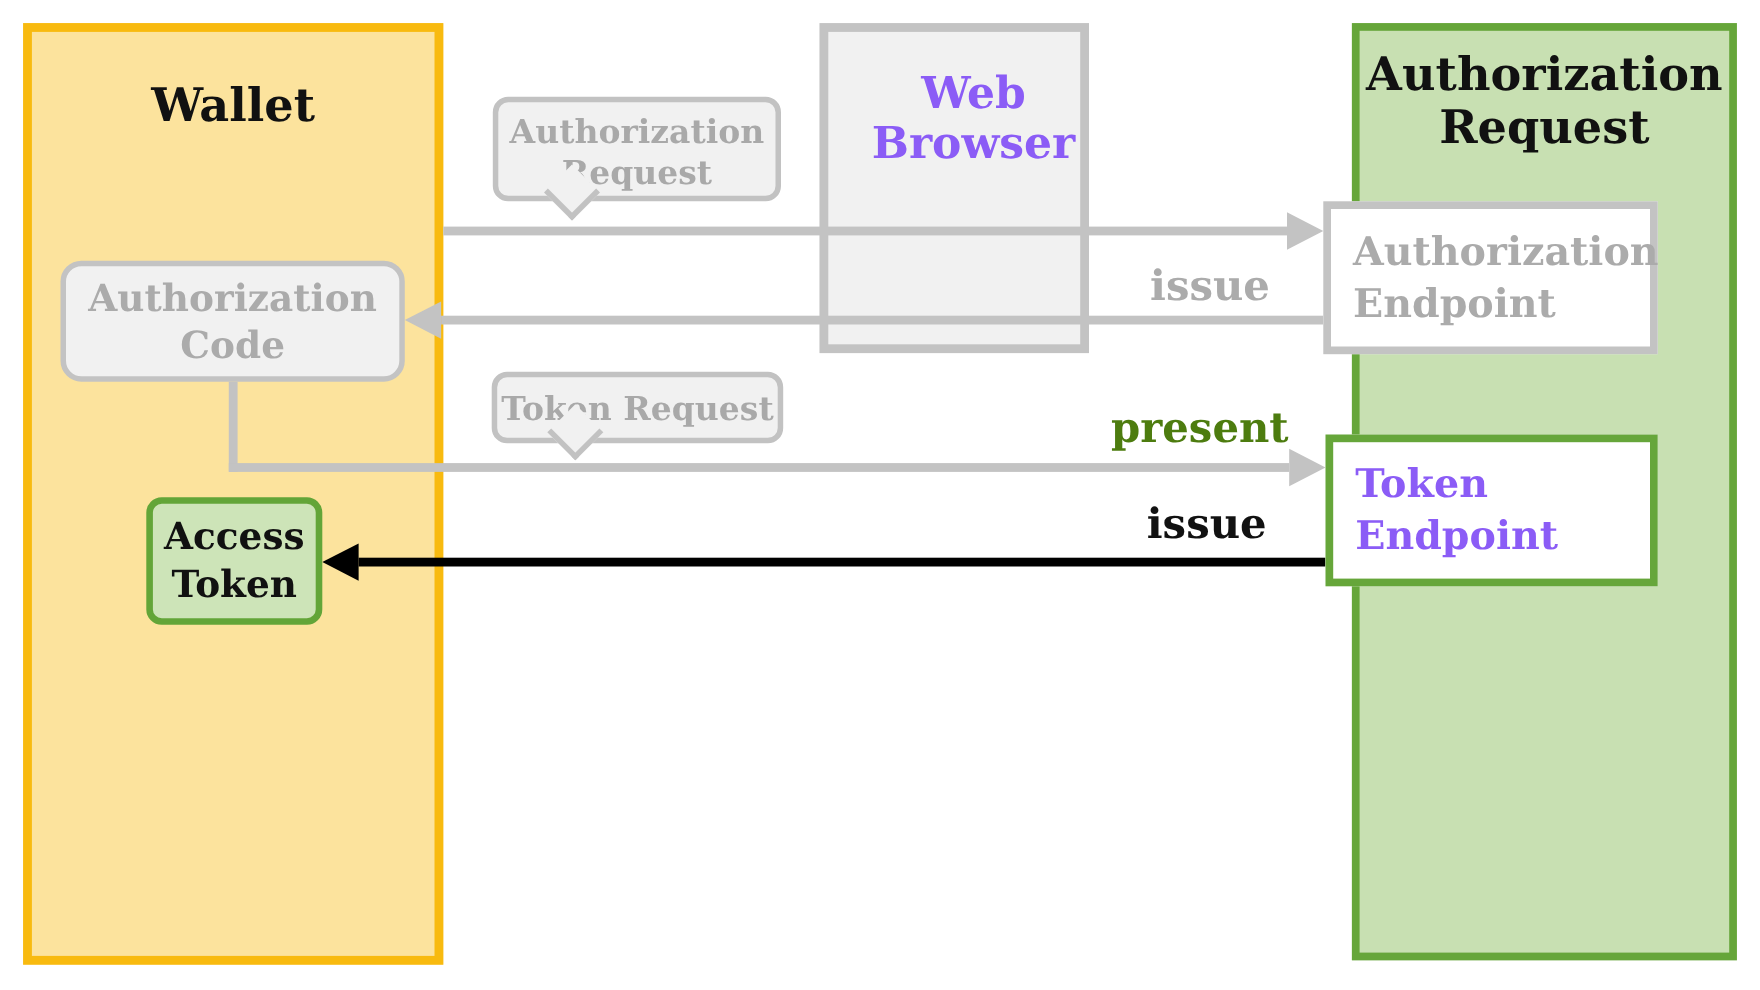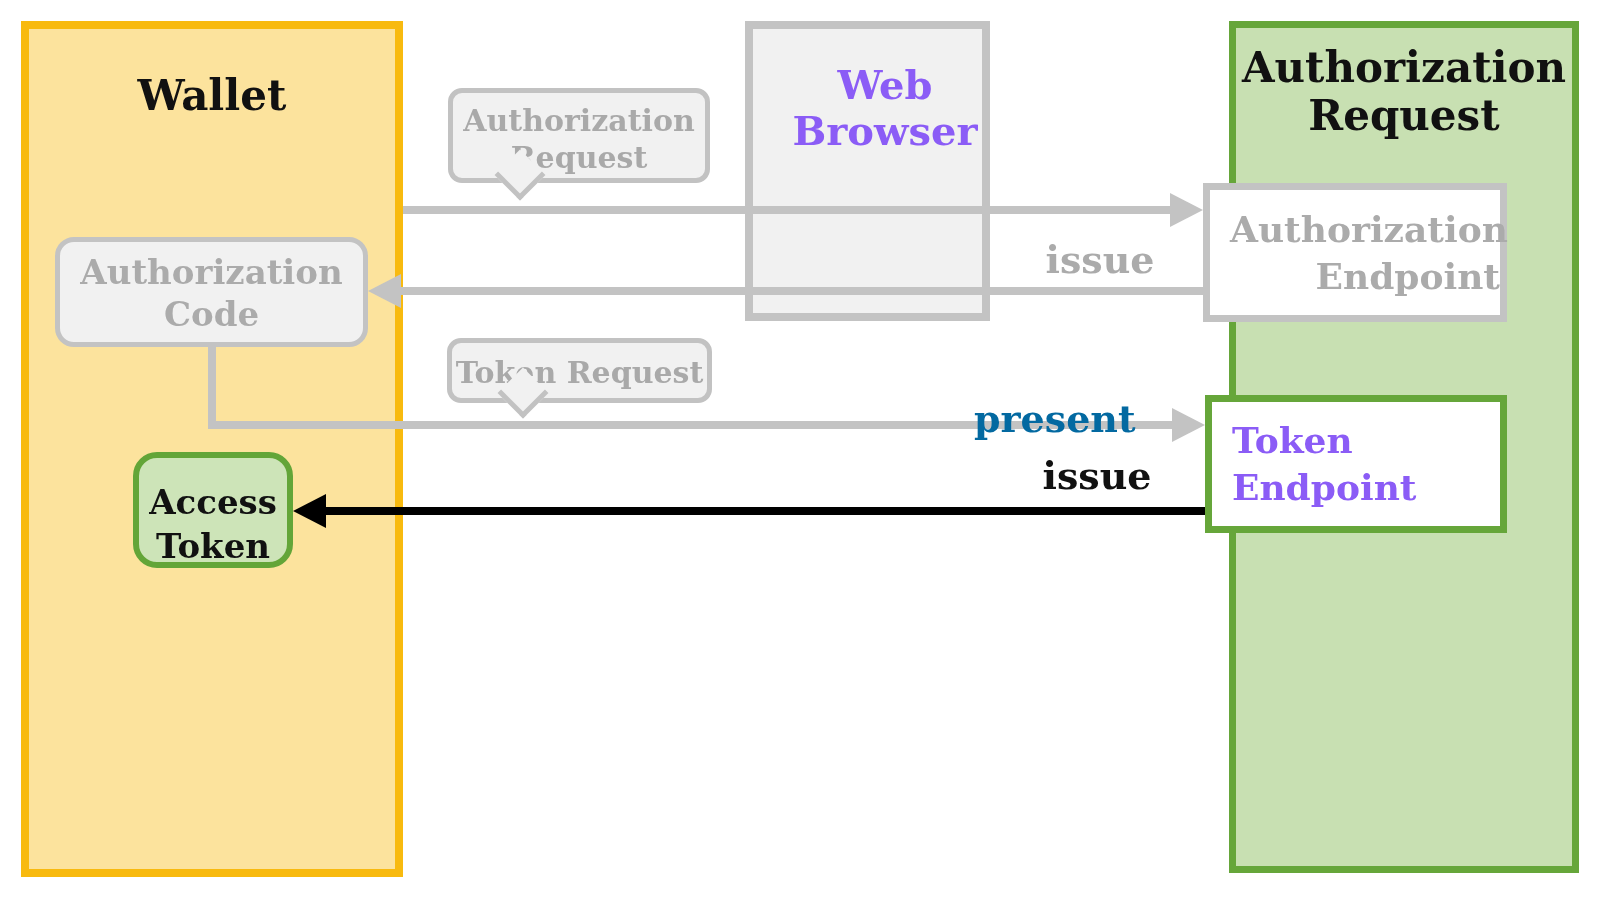--- a/index.html
+++ b/index.html
@@ -16,23 +16,23 @@
 
   .actor-title{z-index:3;text-align:center;}
   .wallet-title{left:21px;top:72px;width:382px;font-size:42px;line-height:48px;color:#111;}
   .browser-title{left:745px;top:42px;width:280px;font-size:40px;line-height:46px;color:#8b5cf6;margin-top:20px;}
   .server-title{left:1229px;top:44px;width:350px;font-size:42px;line-height:48px;color:#111;}
 
   
   .auth-code-box{left:55px;top:237px;width:313px;height:110px;background:#F1F1F1;border:5px solid #C3C3C3;
     border-radius:19px;z-index:3;color:#ABABAB;font-size:34px;line-height:42px;text-align:center;padding-top:9px;}
   .access-token-box{left:133px;top:452px;width:160px;height:116px;background:#CDE4B8;border:6px solid #63A538;
-    border-radius:24px;z-index:3;color:#111;font-size:34px;line-height:44px;text-align:center;padding-top:22px;}
+    border-radius:14px;z-index:3;color:#111;font-size:34px;line-height:44px;text-align:center;padding-top:8px;}
   .auth-endpoint-box{left:1203px;top:183px;width:304px;height:139px;background:#fff;border:7px solid #C3C3C3;
-    z-index:3;color:#ABABAB;font-size:36px;line-height:47px;text-align:right;padding:16px 0 0 20px;}
+    z-index:3;color:#ABABAB;font-size:36px;line-height:47px;text-align:left;padding:16px 0 0 20px;}
   .token-endpoint-box{left:1205px;top:395px;width:302px;height:138px;background:#fff;border:7px solid #66A63A;
     z-index:3;color:#8b5cf6;font-size:36px;line-height:47px;text-align:left;padding:15px 0 0 20px;}
 
   
   .bubble{background:#F1F1F1;border:5px solid #C2C2C2;border-radius:14px;z-index:3;
     color:#A9A9A9;font-size:30px;line-height:37px;text-align:center;}
   .auth-request-bubble{left:448px;top:88px;width:262px;height:95px;padding-top:9px;}
   .token-request-bubble{left:447px;top:338px;width:265px;height:65px;padding-top:11px;}
   .tail{width:36px;height:36px;background:#F1F1F1;border-right:5px solid #C2C2C2;border-bottom:5px solid #C2C2C2;
     transform:rotate(45deg);z-index:4;}
@@ -53,21 +53,21 @@
   .head-issuecode{left:368px;top:274px;}
   .line-present-v{left:208px;top:347px;width:8px;height:82px;}
   .line-present-h{left:208px;top:421px;width:964px;height:8px;}
   .head-present{left:1172px;top:408px;}
   .line-issuetoken{left:326px;top:507px;width:879px;height:8px;}
   .head-issuetoken{left:293px;top:494px;}
 
   
   .edge-label{z-index:3;font-size:38px;line-height:44px;text-align:center;}
   .label-issue-code{left:1040px;top:238px;width:120px;color:#ABABAB;}
-  .label-present{left:974px;top:367px;width:160px;color:#0369a1;margin-top:30px;}
+  .label-present{left:1010px;top:367px;width:160px;color:#4d7c0f;}
   .label-issue-token{left:1037px;top:454px;width:120px;color:#111;}
 </style>
 </head>
 <body>
 
 <div id="stage">
 
   <div class="abs wallet-box"></div>
   <div class="abs browser-box"></div>
   <div class="abs server-box"></div>

